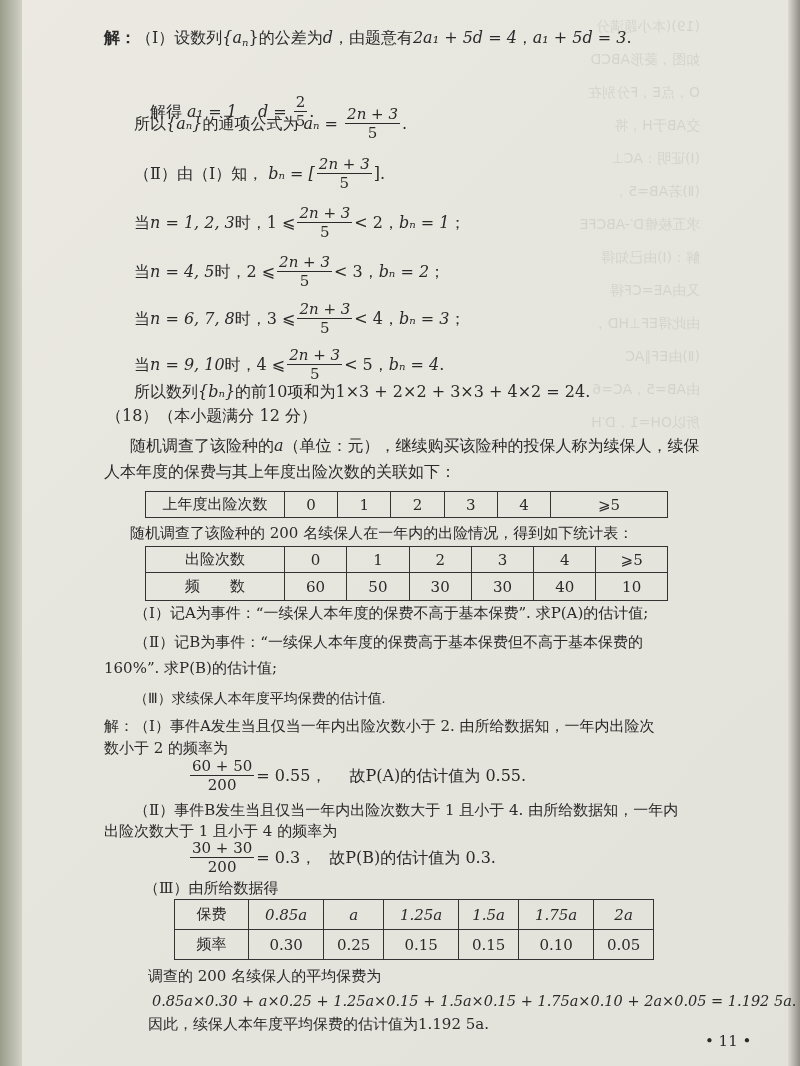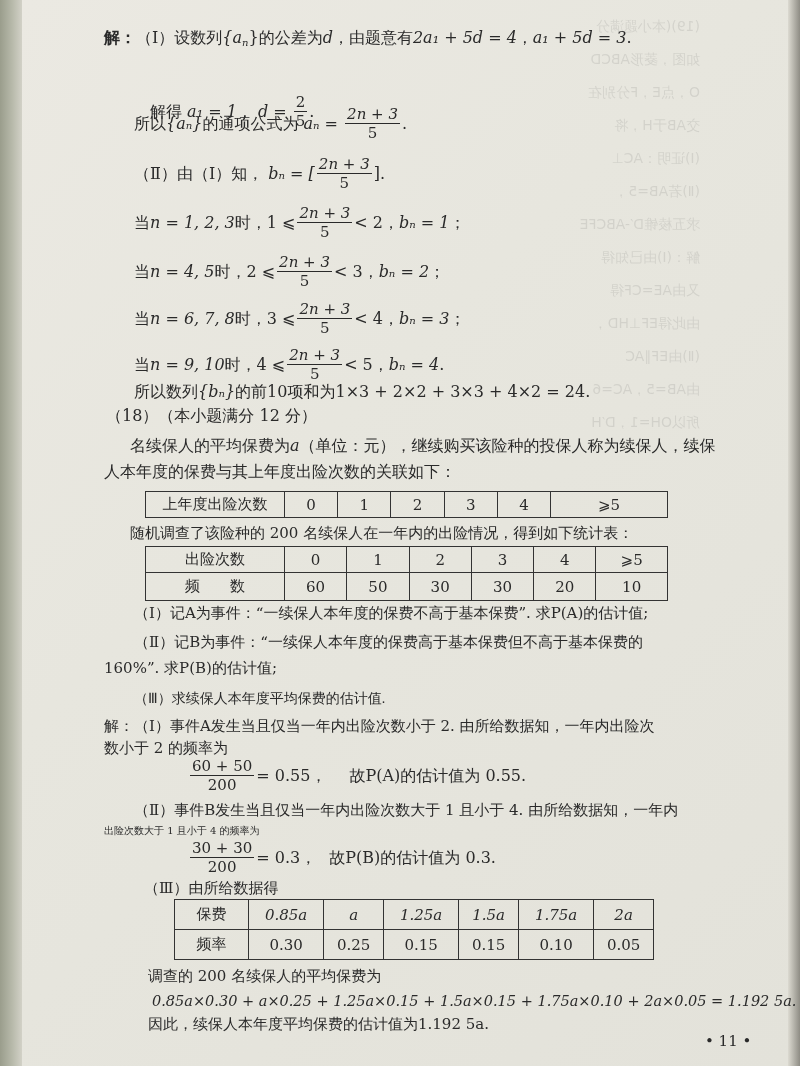--- a/index.html
+++ b/index.html
@@ -121,21 +121,21 @@
     </span><span>&lt; 5</span><span>，</span><span class="it">bₙ = 4</span><span>.</span>
 </div>
 
 <div class="line" style="left:134px; top:382px;">
   <span>所以数列</span><span class="it">{bₙ}</span><span>的前10项和为1×3 + 2×2 + 3×3 + 4×2 = 24.</span>
 </div>
 
 <div class="line" style="left:106px; top:406px;">（18）（本小题满分 12 分）</div>
 
 <div class="line" style="left:130px; top:436px;">
-  <span>名续保人的平均保费为</span><span class="it">a</span><span>（单位：元），继续购买该险种的投保人称为续保人，续保</span>
+  <span>随机调查了该险种的</span><span class="it">a</span><span>（单位：元），继续购买该险种的投保人称为续保人，续保</span>
 </div>
 <div class="line" style="left:104px; top:462px;">人本年度的保费与其上年度出险次数的关联如下：</div>
 
 <table class="t" style="left:145px; top:491px; width:523px;">
   <tbody>
       <tr style="height:26px;">
     <td style="width:138px;">上年度出险次数</td>
     <td>0</td>
     <td>1</td>
     <td>2</td>
@@ -158,21 +158,21 @@
     <td>3</td>
     <td>4</td>
     <td>⩾5</td>
   </tr>
   <tr style="height:28px;">
     <td>频　　数</td>
     <td>60</td>
     <td>50</td>
     <td>30</td>
     <td>30</td>
-    <td>20</td>
+    <td>40</td>
     <td>10</td>
   </tr>
 </tbody>
   </table>
 
 <div class="line" style="left:134px; top:603px; font-size:15px;">（Ⅰ）记A为事件：“一续保人本年度的保费不高于基本保费”. 求P(A)的估计值;</div>
 <div class="line" style="left:134px; top:632px; font-size:15px;">（Ⅱ）记B为事件：“一续保人本年度的保费高于基本保费但不高于基本保费的</div>
 <div class="line" style="left:104px; top:658px; font-size:15px;">160%”. 求P(B)的估计值;</div>
 <div class="line" style="left:134px; top:689px; font-size:14px;font-family:Liberation Serif, serif;">（Ⅲ）求续保人本年度平均保费的估计值.</div>
 
@@ -180,21 +180,21 @@
 <div class="line" style="left:104px; top:738px; font-size:15px;">数小于 2 的频率为</div>
 <div class="line" style="left:188px; top:758px;">
   <span class="frac">
       <span class="num">60 + 50</span>
       <span class="den">200</span>
     </span><span>= 0.55，</span>
   <span style="margin-left:18px;">故P(A)的估计值为 0.55.</span>
 </div>
 
 <div class="line" style="left:134px; top:800px; font-size:15px;">（Ⅱ）事件B发生当且仅当一年内出险次数大于 1 且小于 4. 由所给数据知，一年内</div>
-<div class="line" style="left:104px; top:821px; font-size:10px;text-align:center;">出险次数大于 1 且小于 4 的频率为</div>
+<div class="line" style="left:104px; top:821px; font-size:15px;text-align:center;">出险次数大于 1 且小于 4 的频率为</div>
 <div class="line" style="left:188px; top:840px;">
   <span class="frac">
       <span class="num">30 + 30</span>
       <span class="den">200</span>
     </span><span>= 0.3，</span>
   <span style="margin-left:8px;">故P(B)的估计值为 0.3.</span>
 </div>
 
 <div class="line" style="left:144px; top:878px; font-size:15px;">（Ⅲ）由所给数据得</div>
 

